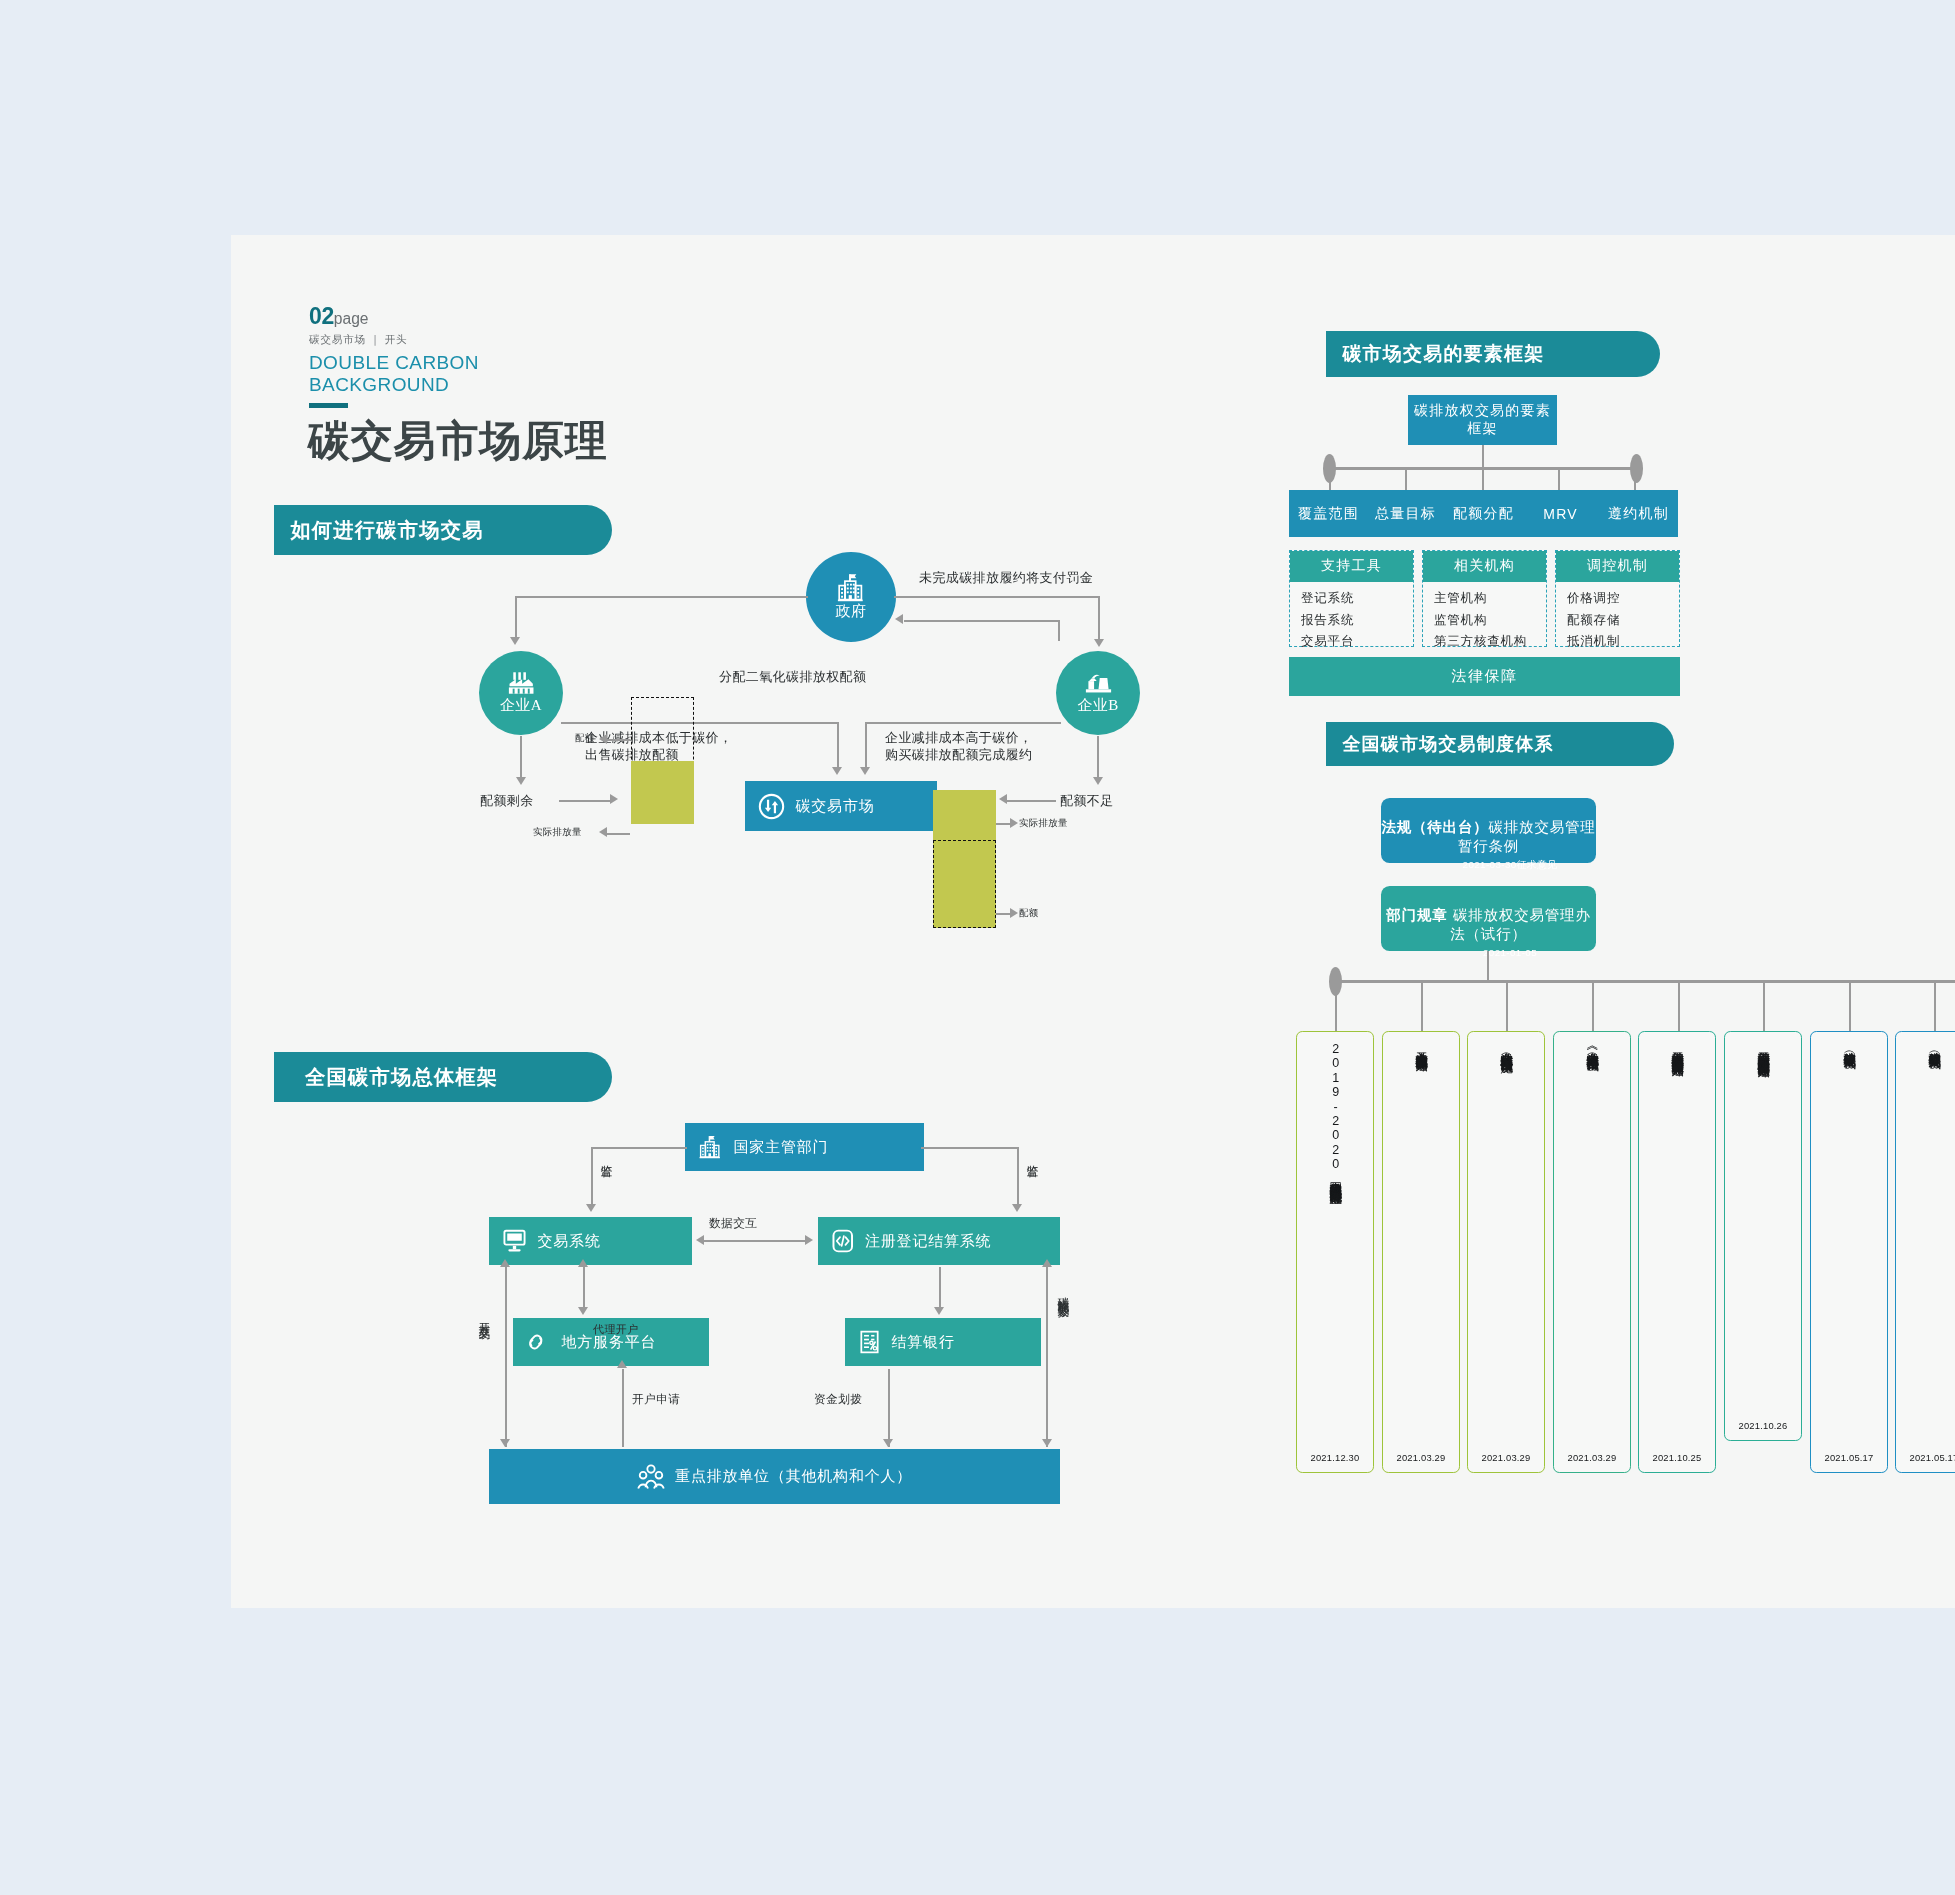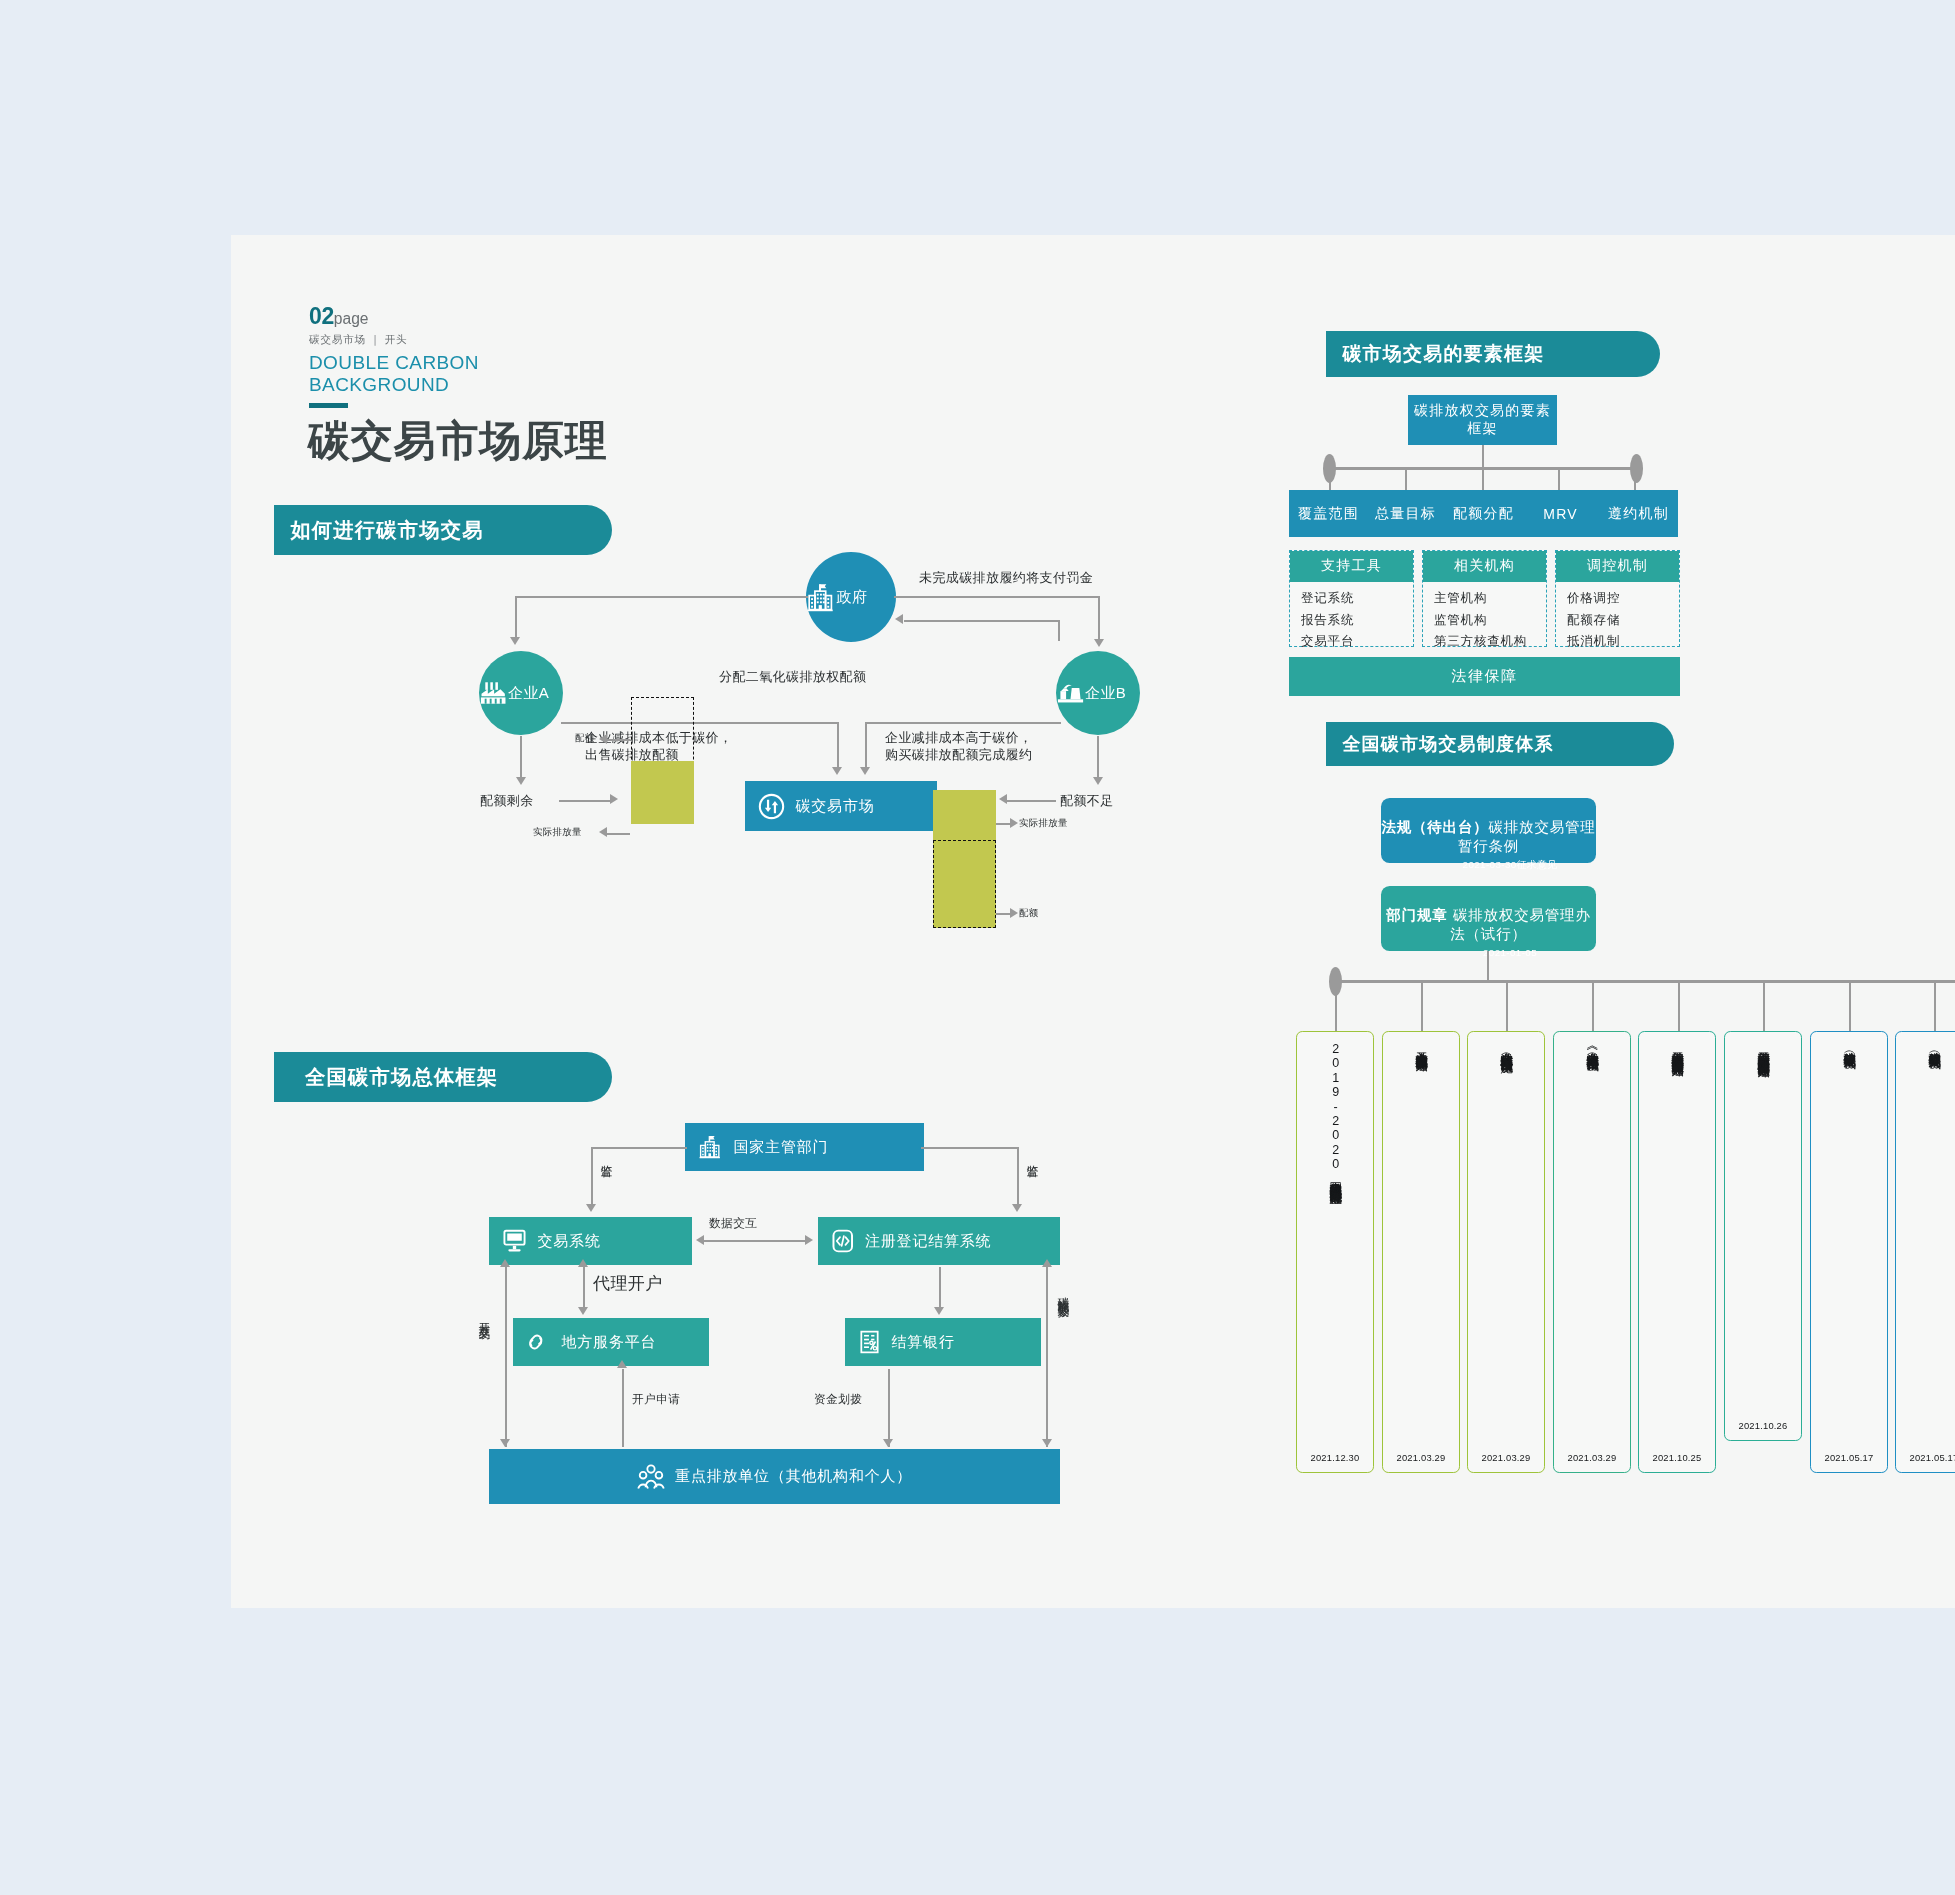--- a/index.html
+++ b/index.html
@@ -23,22 +23,22 @@
   .rule{position:absolute;width:39px;height:5.1px;background:#10707e;}
   .bigtitle{position:absolute;font-size:42px;font-weight:bold;color:#3c4547;letter-spacing:0.8px;}
   
   .ribbon{
     position:absolute;background:#1b8b98;color:#fff;font-weight:bold;
     border-radius:0 35px 35px 0;display:flex;align-items:center;
     padding-left:16.4px;box-sizing:border-box;letter-spacing:1.2px;
   }
   
   .circ{
-    position:absolute;border-radius:50%;display:flex;flex-direction:row;
-    align-items:center;color:#fff;
+    position:absolute;border-radius:50%;display:flex;flex-direction:column;
+    align-items:center;justify-content:center;color:#fff;font-family:Liberation Serif, serif;
   }
   .circ .lab{font-size:15px;margin-top:0.8px;letter-spacing:0.4px;}
   
   .box{position:absolute;display:flex;align-items:center;justify-content:center;color:#fff;box-sizing:border-box;}
   .box .lab{font-size:15px;letter-spacing:0.8px;}
   .box.withicon{justify-content:flex-start;padding-left:13.3px;}
   .box.withicon .lab{margin-left:10.2px;}
   
   .ln{position:absolute;background:#9a9a9a;}
   .lnh{height:2px;}
@@ -335,21 +335,21 @@
   <div class="cap vert" style="left:794px;top:920px;font-size:11.7px;">监管</div>
 
   <div class="ln lnh" style="left:473px;top:1005px;width:102px;"></div>
   <div class="ah ah-left" style="left:465px;top:1000px;"></div>
   <div class="ah ah-right" style="left:574px;top:1000px;"></div>
   <div class="cap" style="left:478px;top:980px;font-size:11.7px;">数据交互</div>
 
   <div class="ln lnv" style="left:352px;top:1032px;height:41px;"></div>
   <div class="ah ah-up" style="left:347px;top:1024px;"></div>
   <div class="ah ah-down" style="left:347px;top:1072px;"></div>
-  <div class="cap" style="left:362px;top:1038px;font-size:17px;">代理开户</div>
+  <div class="cap" style="left:362px;top:1087px;font-size:11px;">代理开户</div>
 
   <div class="ln lnv" style="left:708px;top:1032px;height:41px;"></div>
   <div class="ah ah-down" style="left:703px;top:1072px;"></div>
 
   <div class="ln lnv" style="left:391px;top:1134px;height:78px;"></div>
   <div class="ah ah-up" style="left:386px;top:1125px;"></div>
   <div class="cap" style="left:401px;top:1156px;font-size:11.7px;">开户申请</div>
 
   <div class="ln lnv" style="left:657px;top:1134px;height:78px;"></div>
   <div class="ah ah-down" style="left:652px;top:1204px;"></div>

